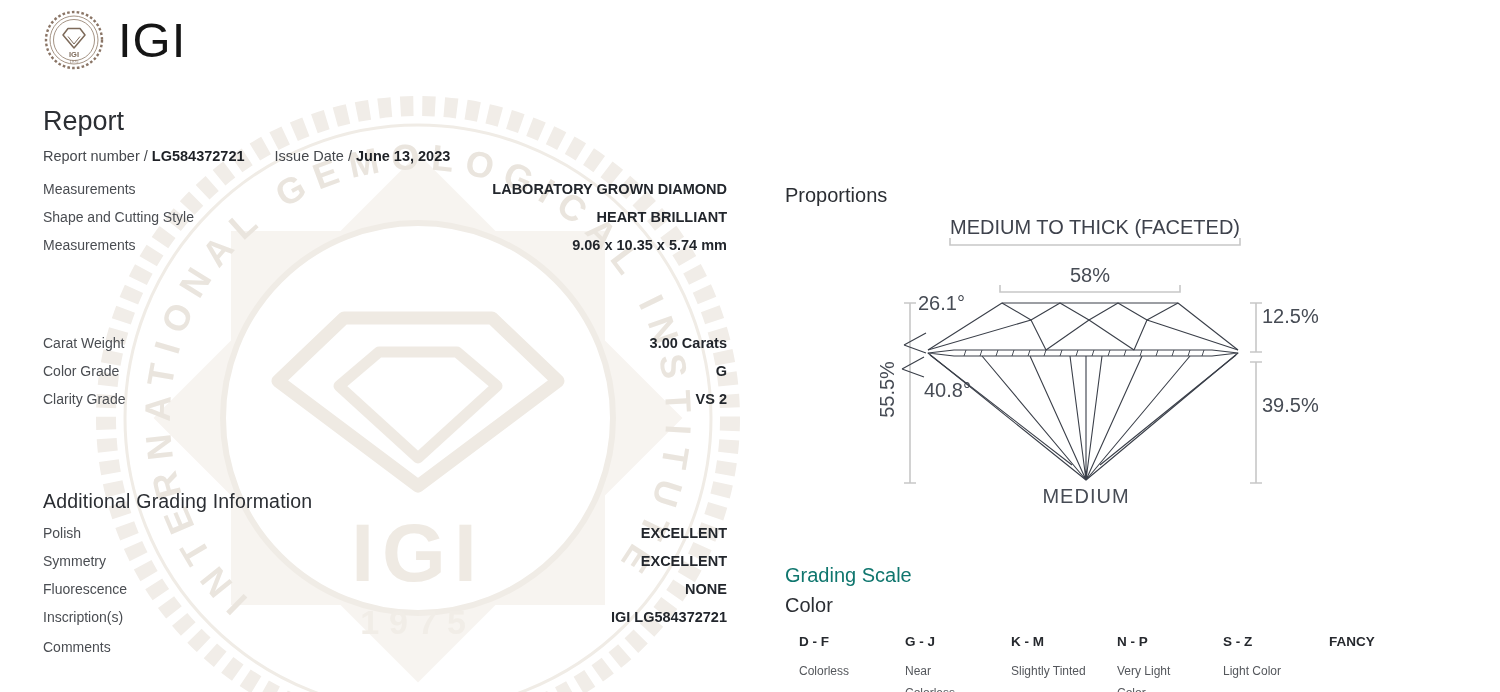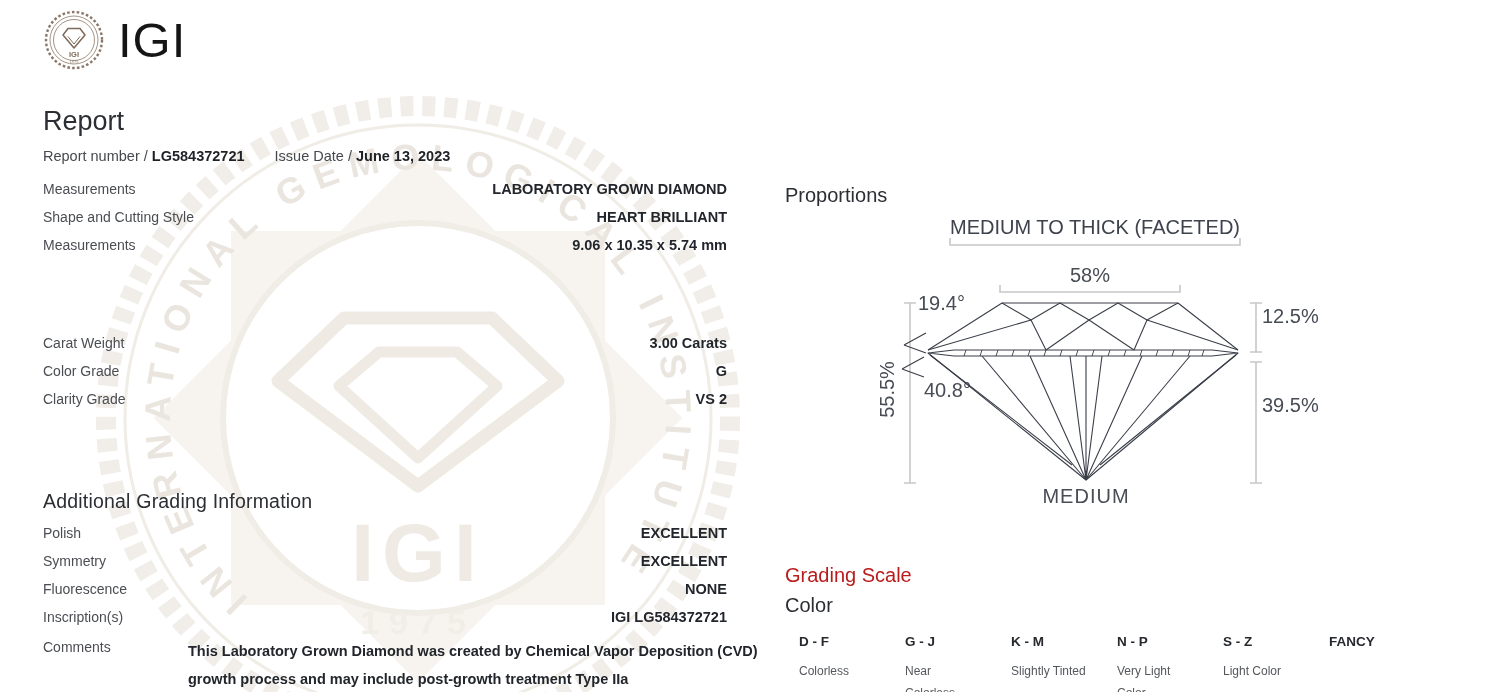--- a/index.html
+++ b/index.html
@@ -46,21 +46,21 @@
   #table-label  { left: 140px; top: 54px; width: 180px; text-align: center; }
   #crown-angle  { left: 58px;  top: 82px; }
   #crown-height { left: 402px; top: 95px; }
   #depth-label  { left: -20px; top: 168px; width: 94px; text-align: center; transform: rotate(-90deg); }
   #pav-angle    { left: 64px;  top: 169px; }
   #pav-depth    { left: 402px; top: 184px; }
   #culet-label  { left: 120px; top: 275px; width: 212px; text-align: center; letter-spacing: 1px; }
 
   
   #scale-section { position: absolute; left: 785px; top: 564px; width: 700px; z-index: 2; }
-  #scale-section h2 { font-size: 20px; font-weight: 500; color: #b91c1c; margin-bottom: 7px; }
+  #scale-section h2 { font-size: 20px; font-weight: 500; color: #0f766e; margin-bottom: 7px; }
   #scale-section h3 { font-size: 20px; font-weight: 500; color: #2b2e33; margin-bottom: 17px; }
   .scale-row { display: flex; margin-left: 14px; }
   .scale-col { width: 106px; }
   .scale-col .range { font-size: 13.5px; font-weight: 700; color: #26292e; margin-bottom: 11px; }
   .scale-col .desc  { font-size: 12px; color: #54575c; line-height: 1.85; }
 </style>
 </head>
 <body>
 
 <svg id="watermark" class="abs" width="664" height="664" viewBox="0 0 664 664" aria-hidden="true">
@@ -151,30 +151,29 @@
   <div class="row">
     <span class="lbl">Fluorescence</span>
     <span class="val">NONE</span>
   </div>
   <div class="row">
     <span class="lbl">Inscription(s)</span>
     <span class="val">IGI LG584372721</span>
   </div>
   <div class="row comments">
     <span class="lbl">Comments</span>
-    <span class="val">This Laboratory Grown Diamond was created by Chemical Vapor Deposition (CVD) growth process and may include post-growth treatment Type IIa</span>
   </div>
 </div>
 
 <h2 id="proportions-title" class="abs">Proportions</h2>
 
 <div id="diagram" class="abs">
   <div id="girdle-label" class="dlabel">MEDIUM TO THICK (FACETED)</div>
   <div id="table-label" class="dlabel">58%</div>
-  <div id="crown-angle" class="dlabel">19.4°</div>
+  <div id="crown-angle" class="dlabel">26.1°</div>
   <div id="crown-height" class="dlabel">12.5%</div>
   <div id="depth-label" class="dlabel">55.5%</div>
   <div id="pav-angle" class="dlabel">40.8°</div>
   <div id="pav-depth" class="dlabel">39.5%</div>
   <div id="culet-label" class="dlabel">MEDIUM</div>
 
   <svg class="abs" style="left:0;top:0" width="480" height="312" viewBox="0 0 480 312" fill="none" stroke="#c7c7c7" stroke-width="1.6">
     <path d="M90,28 L90,35 L380,35 L380,28"></path>
     <path d="M140,75 L140,82 L320,82 L320,75"></path>
     <path d="M44,93 L56,93 M50,93 L50,273 M44,273 L56,273"></path>

